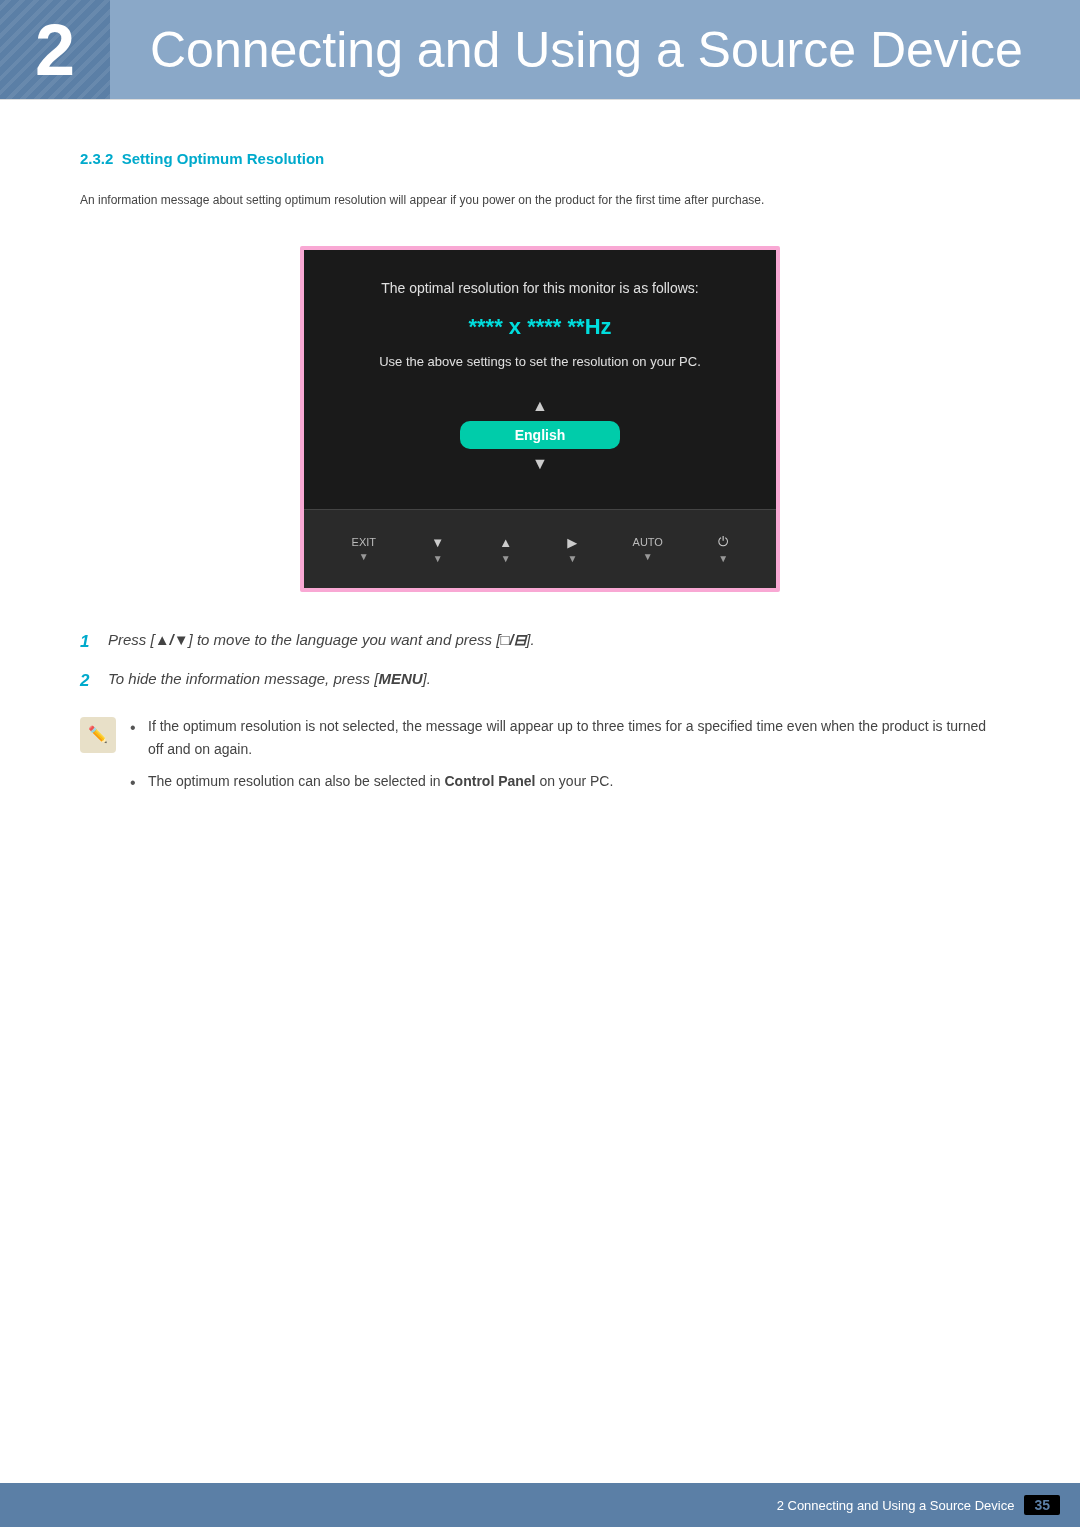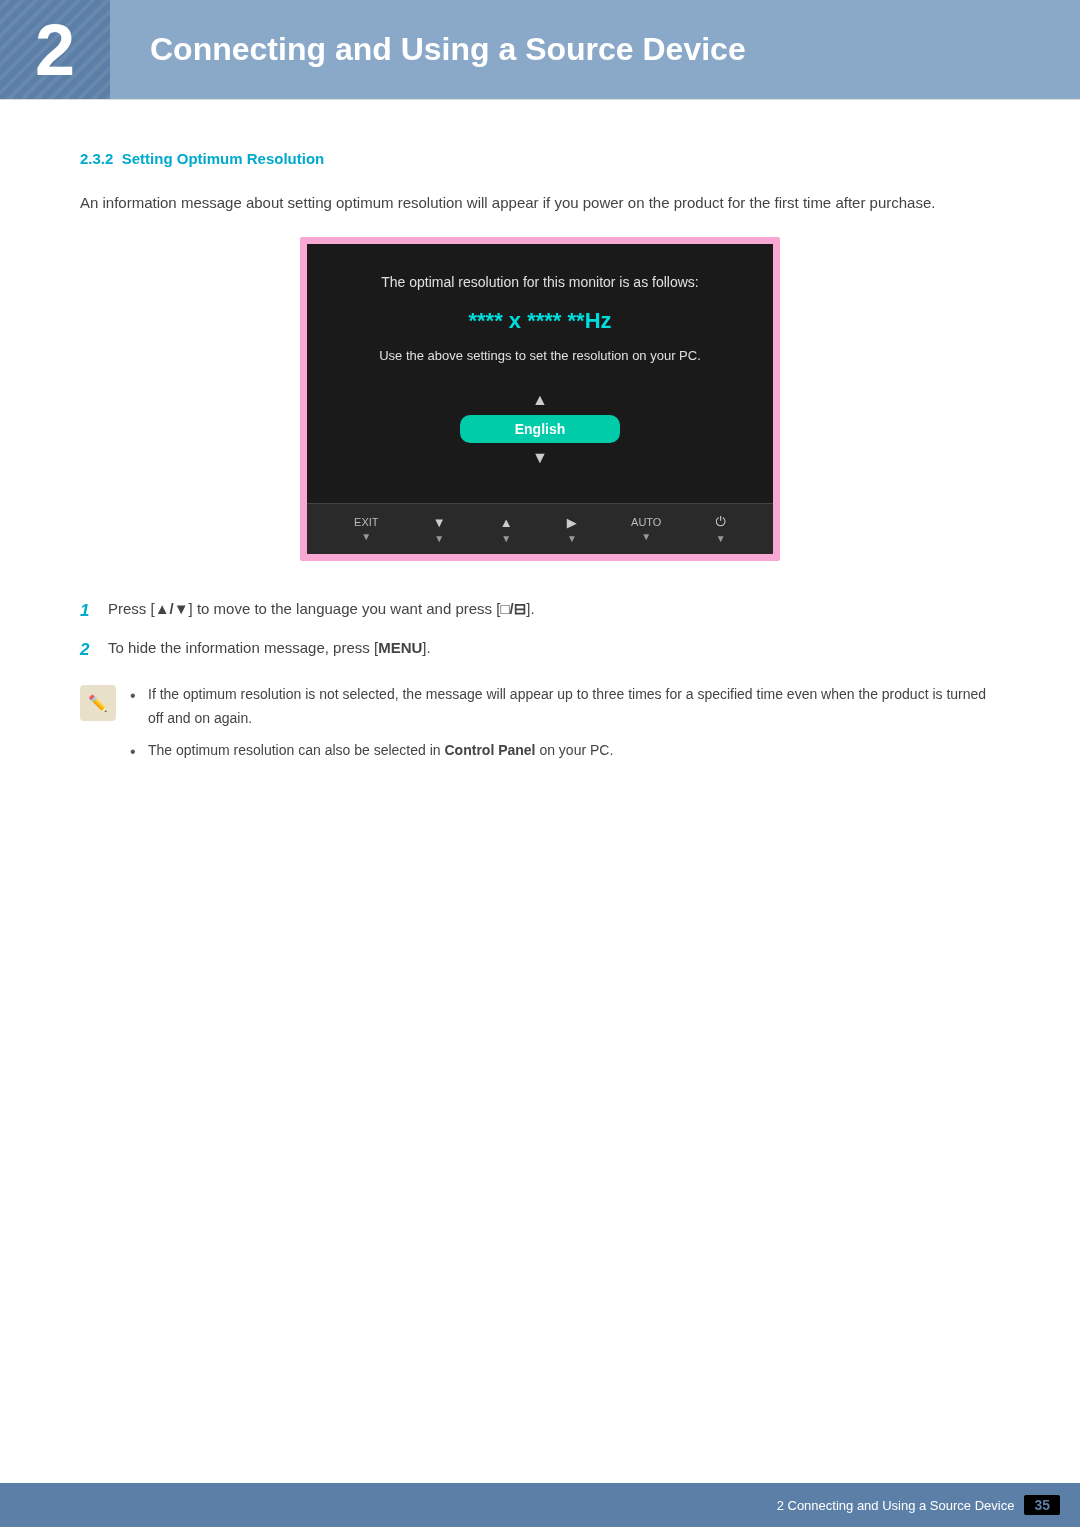--- a/index.html
+++ b/index.html
@@ -58,52 +58,52 @@
 
     .chapter-title-area {
       background: #8aa8c8;
       flex: 1;
       display: flex;
       align-items: center;
       padding: 20px 40px;
     }
 
     .chapter-title {
-      font-size: 32px;
-      font-weight: bold;
+      font-size: 50px;
+      font-weight: normal;
       color: #ffffff;
     }
 
     
     .content {
       padding: 50px 80px 80px 80px;
     }
 
     
     .section-heading {
       font-size: 15px;
       font-weight: bold;
       color: #00aacc;
       margin-bottom: 24px;
     }
 
     
     .body-text {
-      font-size: 15px;
+      font-size: 12px;
       color: #444;
       line-height: 1.6;
       margin-bottom: 16px;
     }
 
     
     .monitor-box {
       width: 480px;
-      margin: 22px auto 36px auto;
+      margin: 36px auto 36px auto;
       background: #1a1a1a;
-      border: 7px solid #f9a8d4;
+      border: 4px solid #f9a8d4;
       border-radius: 2px;
       overflow: hidden;
     }
 
     .monitor-content {
       padding: 30px 30px 20px 30px;
       text-align: center;
     }
 
     .monitor-text-white {
@@ -150,21 +150,21 @@
       margin-bottom: 16px;
     }
 
     
     .monitor-bottom {
       background: #2a2a2a;
       border-top: 1px solid #444;
       display: flex;
       justify-content: space-around;
       align-items: center;
-      padding: 10px 20px;
+      padding: 24px 20px;
     }
 
     .monitor-btn {
       display: flex;
       flex-direction: column;
       align-items: center;
       color: #cccccc;
       font-size: 11px;
       gap: 3px;
     }
@@ -203,20 +203,21 @@
     .step-num {
       font-style: italic;
       font-weight: bold;
       color: #00aacc;
       min-width: 28px;
       font-size: 17px;
     }
 
     .step-text {
       flex: 1;
+      font-style: italic;
     }
 
     
     .note-section {
       display: flex;
       align-items: flex-start;
       margin-top: 20px;
       gap: 14px;
     }
 

